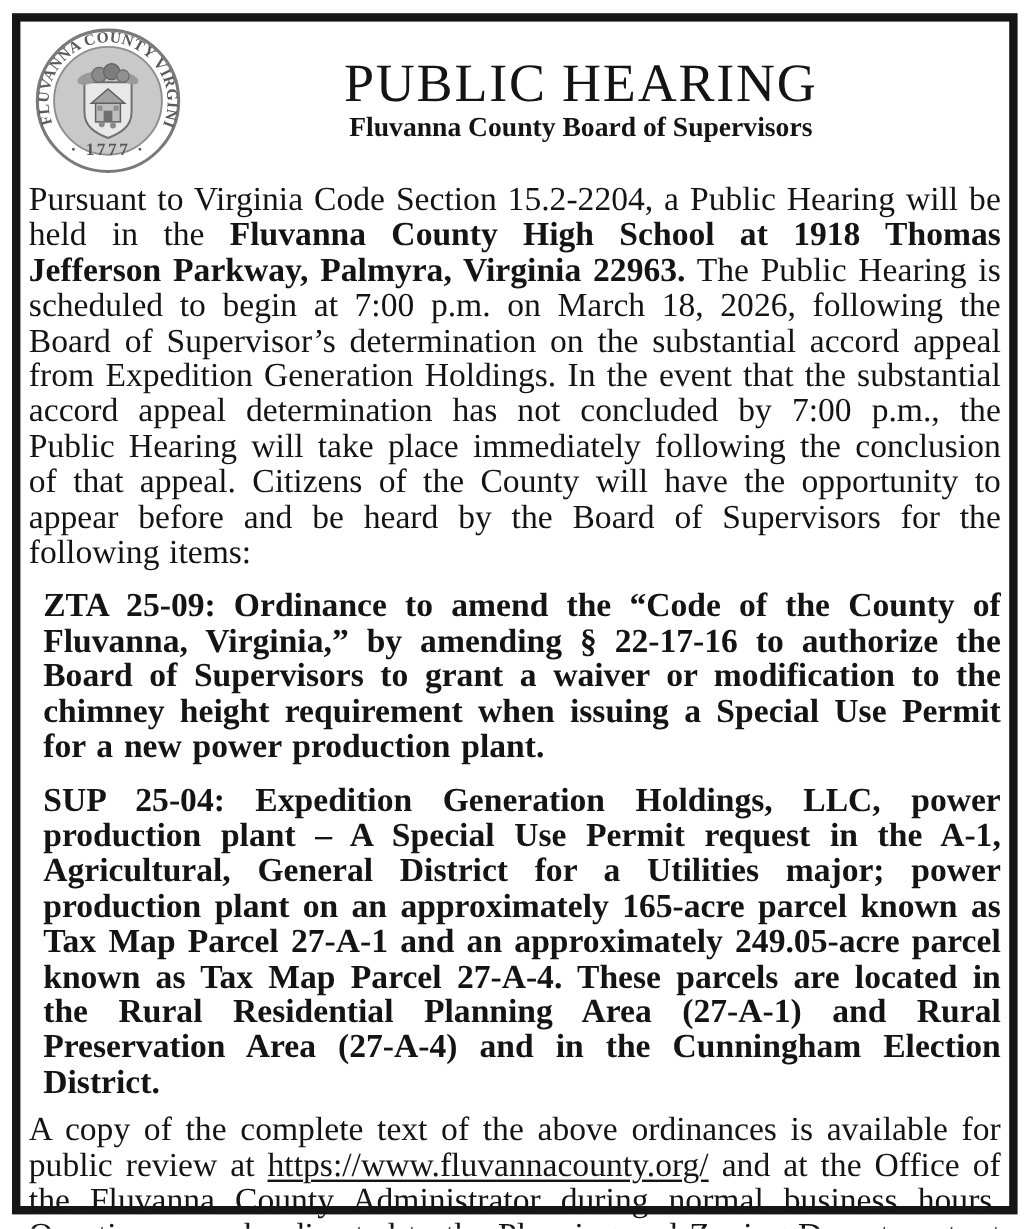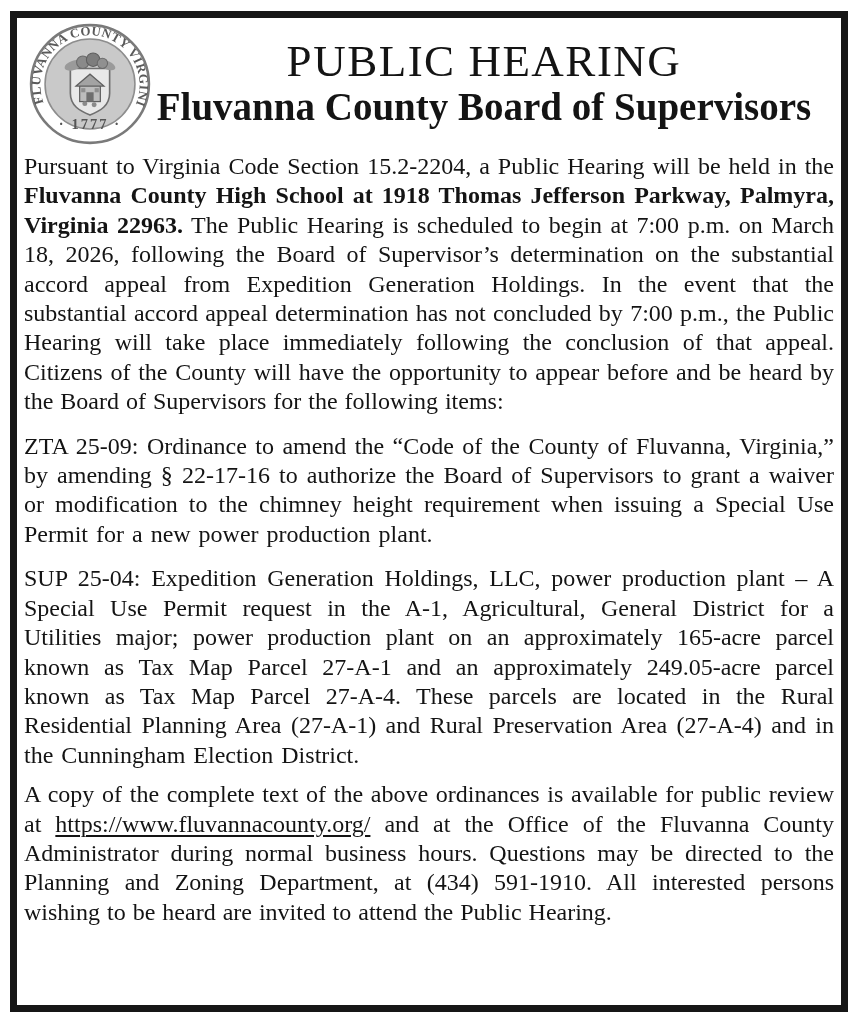--- a/index.html
+++ b/index.html
@@ -43,38 +43,38 @@
     padding-right: 18px;
     line-height: 1.0;
   }
   .title {
     font-size: 45px;
     font-weight: normal;
     letter-spacing: 1.5px;
     margin: 0 0 2px 0;
   }
   .subtitle, .datetime {
-    font-size: 39px;
+    font-size: 23px;
     font-weight: bold;
     margin: 0;
     line-height: 1.07;
   }
   .notice-body { margin-top: 6px; }
   .body-para {
-    font-size: 24px;
+    font-size: 28px;
     line-height: 29.4px;
     text-align: justify;
     margin: 0;
     word-spacing: 1px;
   }
   .para-intro   { margin-top: 2px; }
   .para-zta     { margin-top: 15px; }
   .para-sup     { margin-top: 15px; }
   .para-closing { margin-top: 10px; }
-  .bold-para { font-weight: normal; word-spacing: 2px; }
+  .bold-para { font-weight: bold; word-spacing: 2px; margin-left: 12px; }
   .inline-bold { font-weight: bold; }
   .url-link {
     font-weight: normal;
     text-decoration: underline;
     text-decoration-thickness: 2px;
     text-underline-offset: 3px;
     color: inherit;
     cursor: pointer;
   }
   .seal-ring-text { font-size: 12.5px; letter-spacing: 1.2px; fill: #5a5a5a; font-weight: bold; }

